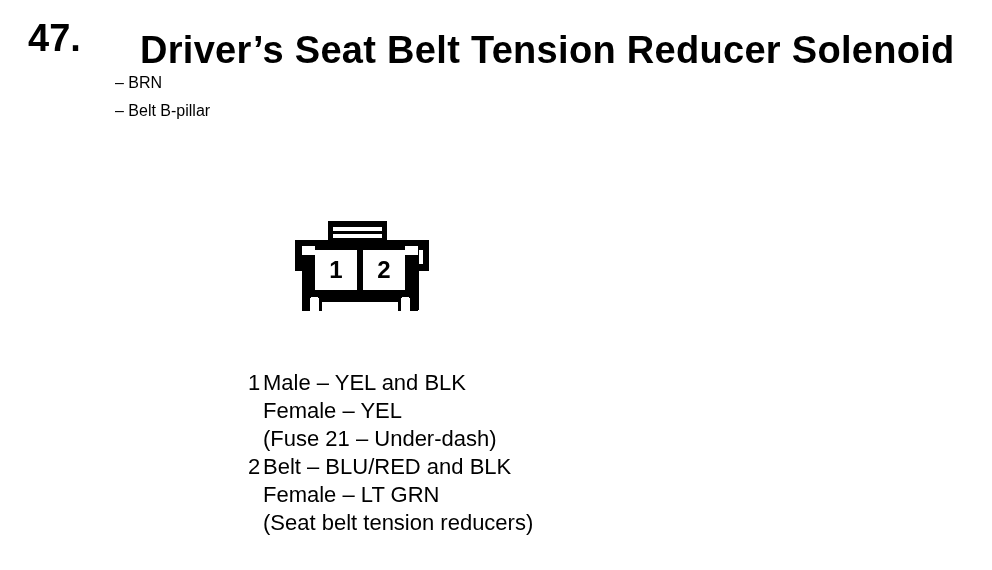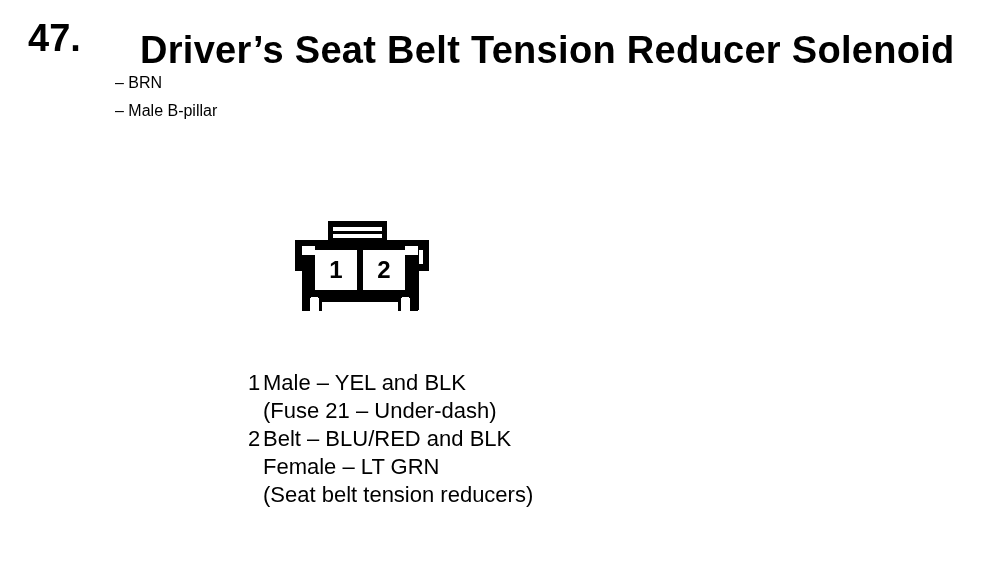--- a/index.html
+++ b/index.html
@@ -80,21 +80,21 @@
 <body>
 
 <div class="page">
 
   <span class="item-num">47.</span>
 
   <h1 class="title">Driver’s Seat Belt Tension Reducer Solenoid</h1>
 
   <div class="details">
     <div class="detail-line">– BRN</div>
-    <div class="detail-line">– Male B-pillar</div>
+    <div class="detail-line">– Belt B-pillar</div>
   </div>
 
   <svg class="connector-svg" width="145" height="98" viewBox="0 0 145 98" shape-rendering="crispEdges">
     <g fill="#000000">
 
       <rect x="38" y="3" width="59" height="19"></rect>
 
       <rect x="5" y="22" width="134" height="10"></rect>
 
       <rect x="5" y="22" width="7" height="30"></rect>
@@ -124,20 +124,21 @@
     <text x="46" y="60" text-anchor="middle">1</text>
     <text x="94" y="60" text-anchor="middle">2</text>
   </svg>
 
   <div class="pins">
 
     <div class="pin">
       <span class="pin-num">1</span>
       <span class="pin-lines">
         <span class="pin-line">Male – YEL and BLK</span>
+        <span class="pin-line">Female – YEL</span>
         <span class="pin-line">(Fuse 21 – Under-dash)</span>
       </span>
     </div>
 
     <div class="pin">
       <span class="pin-num">2</span>
       <span class="pin-lines">
         <span class="pin-line">Belt – BLU/RED and BLK</span>
         <span class="pin-line">Female – LT GRN</span>
         <span class="pin-line">(Seat belt tension reducers)</span>

